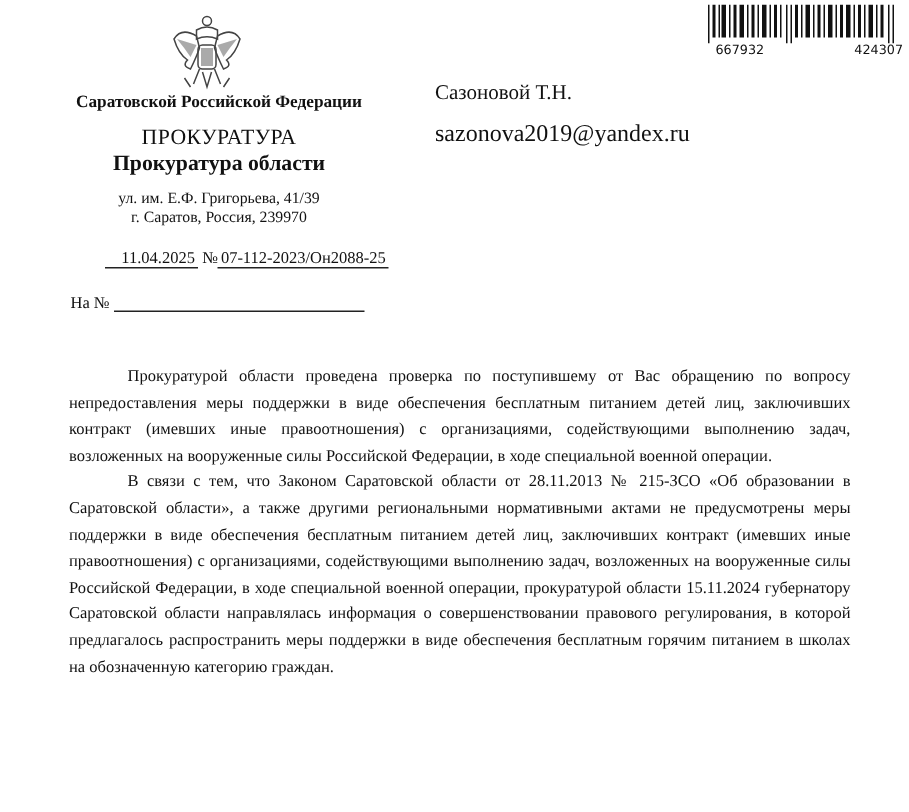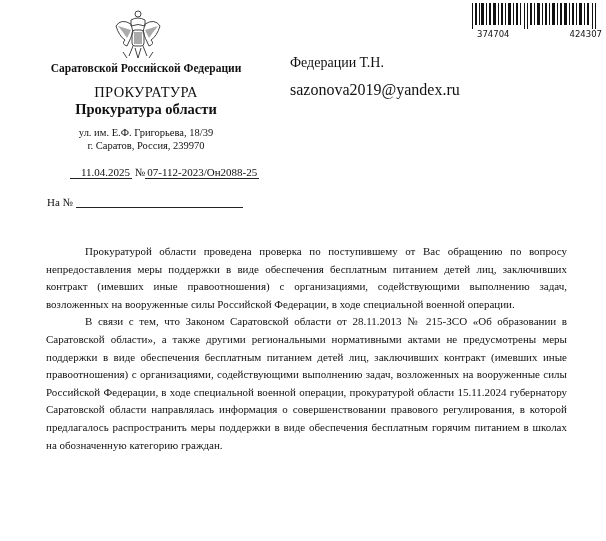--- a/index.html
+++ b/index.html
@@ -42,33 +42,33 @@
       <path d="M5 18 Q10 24 14 30 L18 22 Z"></path>
       <path d="M45 18 Q40 24 36 30 L32 22 Z"></path>
       <rect x="21" y="24" width="8" height="12"></rect>
     </g>
   </svg>
 </div>
 
 <div class="abs org-fed">Саратовской Российской Федерации</div>
 <div class="abs org-title">ПРОКУРАТУРА</div>
 <div class="abs org-region">Прокуратура области</div>
-<div class="abs addr1">ул. им. Е.Ф. Григорьева, 18/39</div>
+<div class="abs addr1">ул. им. Е.Ф. Григорьева, 41/39</div>
 <div class="abs addr2">г. Саратов, Россия, 239970</div>
 
 <div class="abs refline">
   <span class="u date">11.04.2025</span>
   <span>№</span><span class="u">07-112-2023/Он2088-25</span>
 </div>
 
 <div class="abs onno">
   <span>На №</span><span class="blank"></span>
 </div>
 
-<div class="abs recipient">Федерации Т.Н.</div>
+<div class="abs recipient">Сазоновой Т.Н.</div>
 <div class="abs email">sazonova2019@yandex.ru</div>
 
 <div class="abs barcode">
   <svg width="128" height="26" viewBox="0 0 128 26">
     <g fill="#111">
       <rect x="2" y="0" width="1" height="26"></rect>
         <rect x="5" y="0" width="2" height="22"></rect>
       <rect x="9" y="0" width="1" height="22"></rect>
         <rect x="11" y="0" width="3" height="22"></rect>
       <rect x="16" y="0" width="1" height="22"></rect>
@@ -98,20 +98,20 @@
       <rect x="106" y="0" width="1" height="22"></rect>
         <rect x="109" y="0" width="3" height="22"></rect>
       <rect x="114" y="0" width="1" height="22"></rect>
         <rect x="117" y="0" width="2" height="22"></rect>
       <rect x="122" y="0" width="1" height="26"></rect>
         <rect x="125" y="0" width="1" height="26"></rect>
     </g>
   </svg>
 </div>
 <div class="abs bc-nums">
-  <span>374704</span>
+  <span>667932</span>
   <span>424307</span>
 </div>
 
 <div class="abs body-text">
   <p>Прокуратурой области проведена проверка по поступившему от Вас обращению по вопросу непредоставления меры поддержки в виде обеспечения бесплатным питанием детей лиц, заключивших контракт (имевших иные правоотношения) с организациями, содействующими выполнению задач, возложенных на вооруженные силы Российской Федерации, в ходе специальной военной операции.</p>
   <p>В связи с тем, что Законом Саратовской области от 28.11.2013 № 215-ЗСО «Об образовании в Саратовской области», а также другими региональными нормативными актами не предусмотрены меры поддержки в виде обеспечения бесплатным питанием детей лиц, заключивших контракт (имевших иные правоотношения) с организациями, содействующими выполнению задач, возложенных на вооруженные силы Российской Федерации, в ходе специальной военной операции, прокуратурой области 15.11.2024 губернатору Саратовской области направлялась информация о совершенствовании правового регулирования, в которой предлагалось распространить меры поддержки в виде обеспечения бесплатным горячим питанием в школах на обозначенную категорию граждан.</p>
 </div>
 
 </body></html>

